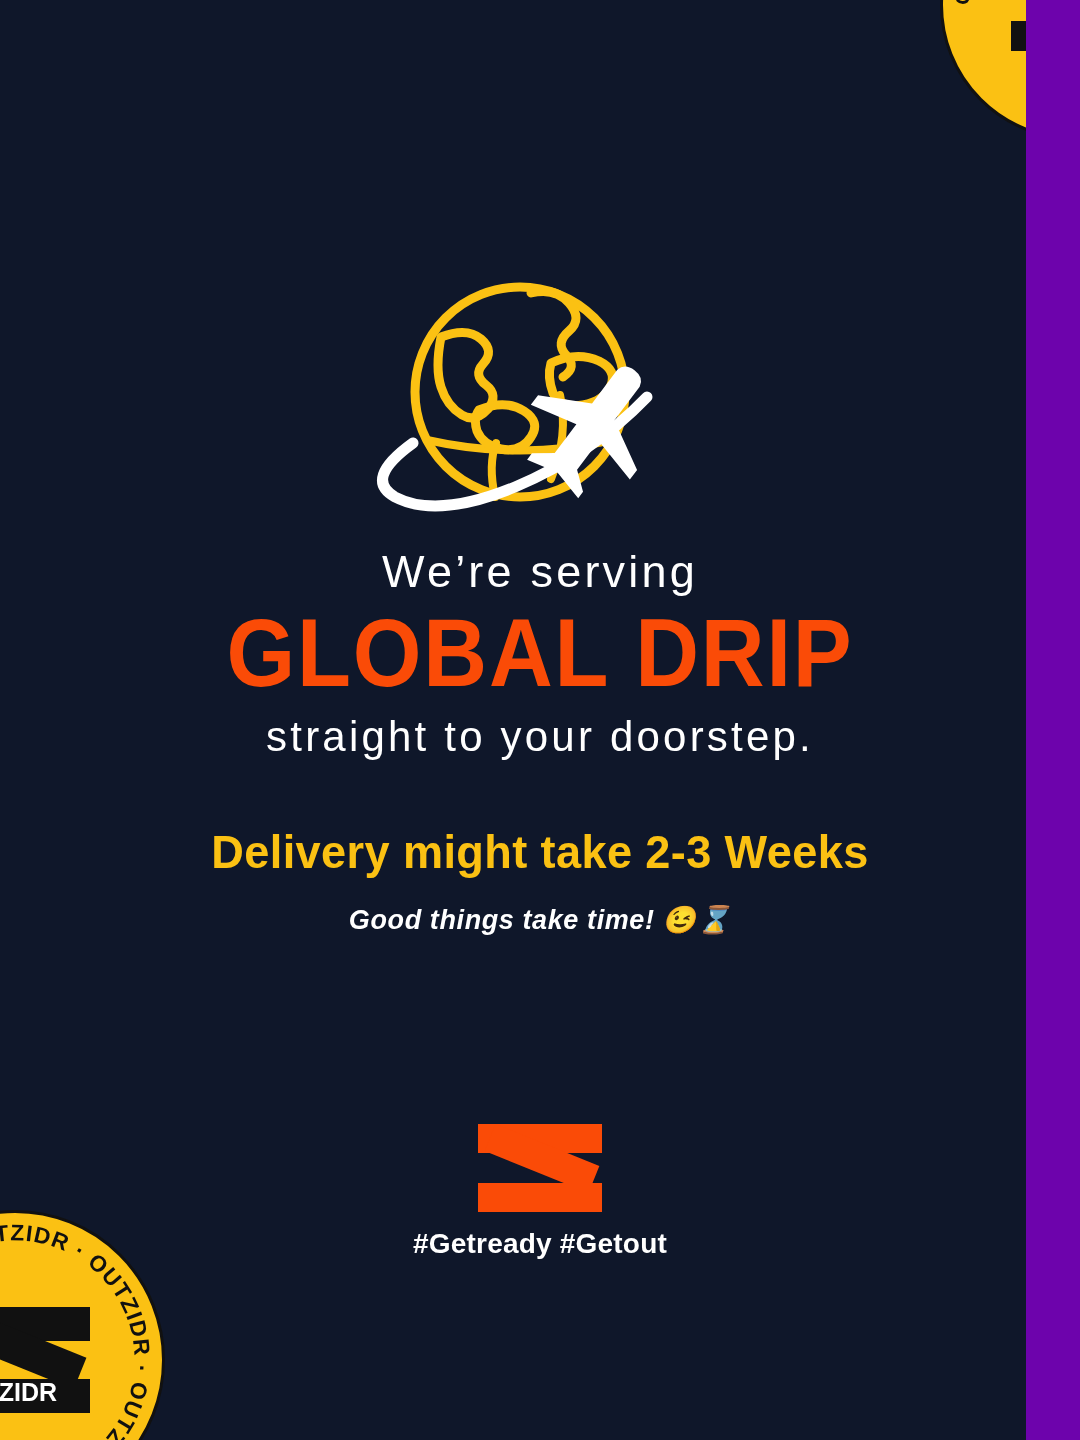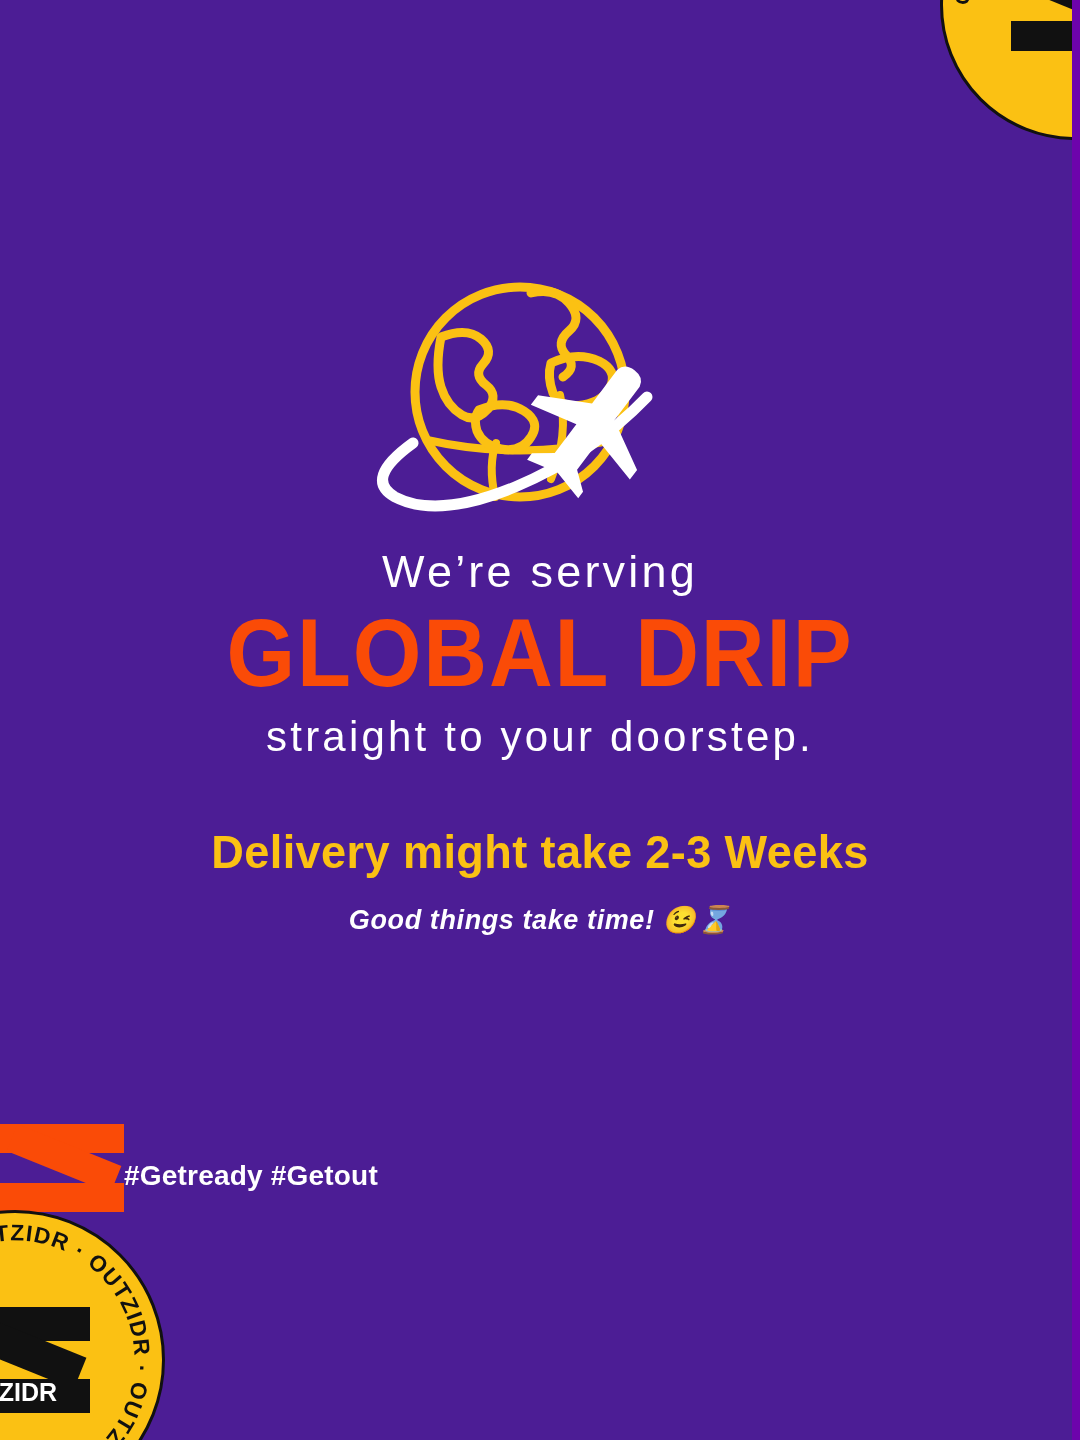--- a/index.html
+++ b/index.html
@@ -11,24 +11,25 @@
     height: 1440px;
     background: #6D03AC;
     font-family: "Liberation Sans", sans-serif;
     overflow: hidden;
     position: relative;
   }
 
   #poster {
     position: absolute;
     inset: 0;
-    width: 1072px;
+    width: 992px;
     height: 1440px;
-    background: #4c1d95;
+    background: #0f172a;
     overflow: hidden;
+    padding-left: 34px;
   }
 
   
   .badge {
     position: absolute;
     border-radius: 50%;
     background: #FBC113;
     border: 3px solid #111111;
     box-sizing: border-box;
   }
@@ -176,21 +177,21 @@
     margin-top: 23px;
   }
 
   
   #footer {
     position: absolute;
     left: 0;
     top: 1124px;
     width: 1080px;
     display: flex;
-    flex-direction: row;
+    flex-direction: column;
     align-items: center;
   }
   .hashtags {
     color: #FFFFFF;
     font-size: 28px;
     font-weight: bold;
     letter-spacing: 0.2px;
     margin-top: 16px;
   }
 </style>

